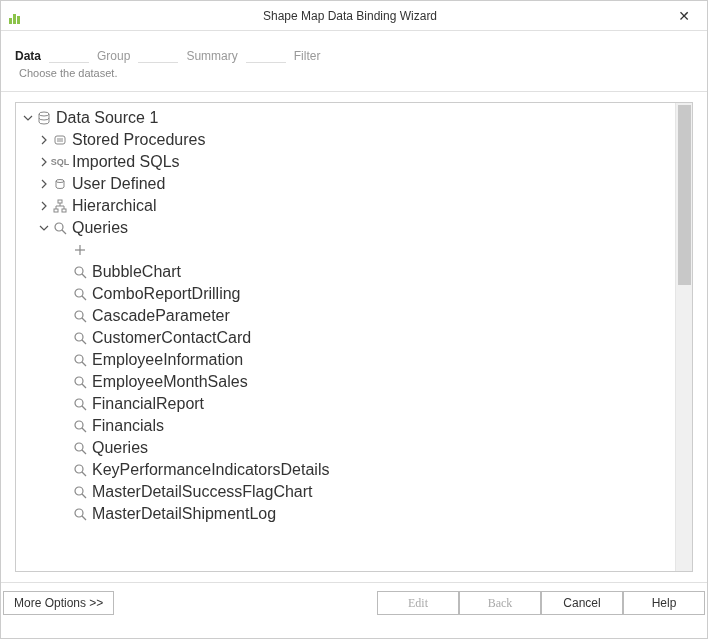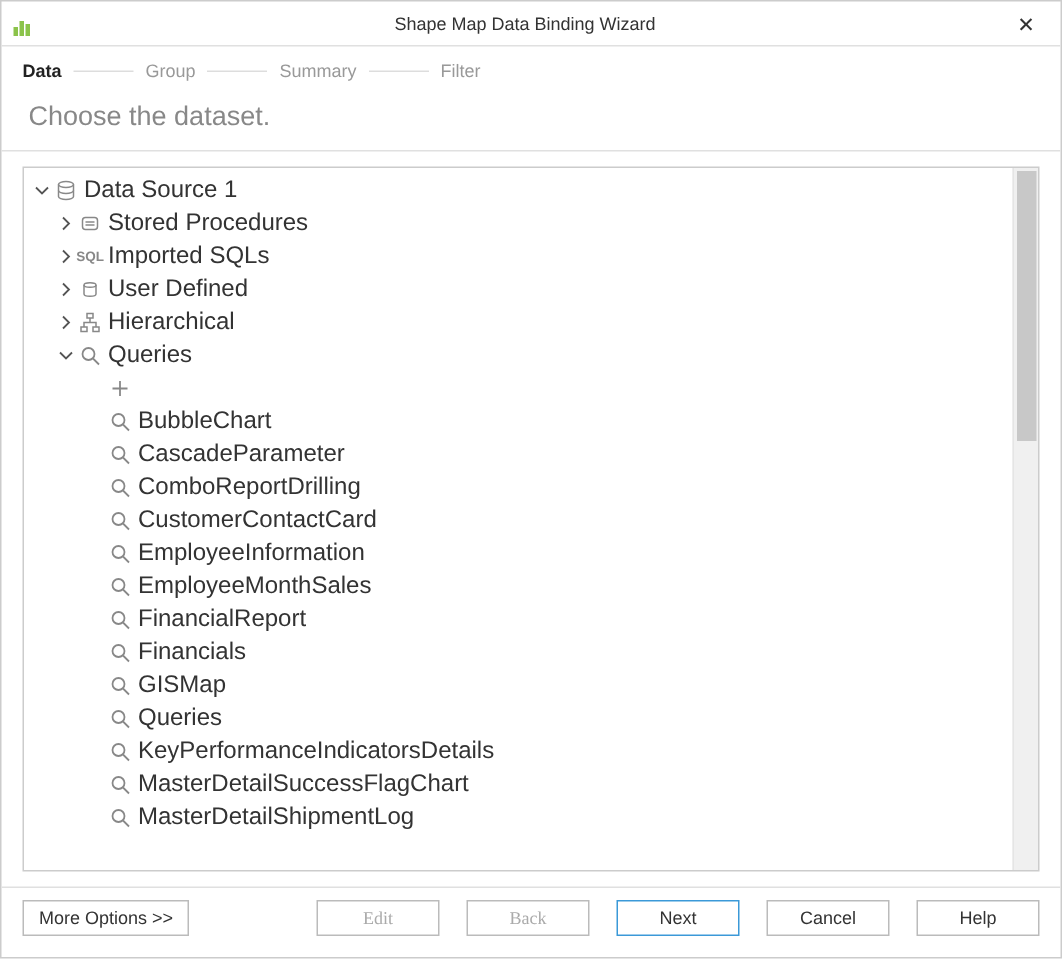--- a/index.html
+++ b/index.html
@@ -22,31 +22,31 @@
 .titlebar .app-icon { width: 16px; height: 16px; margin-right: 6px; display:flex; align-items:flex-end; gap:1px;}
 .titlebar .app-icon span{width:3px;background:#8bc34a;display:block}
 .titlebar .app-icon span:nth-child(1){height:6px}
 .titlebar .app-icon span:nth-child(2){height:10px}
 .titlebar .app-icon span:nth-child(3){height:8px}
 .titlebar .title { font-size: 12px; color:#333; flex:1;text-align:center; }
 .titlebar .close { width:30px; text-align:center; font-size:14px; color:#333; cursor:pointer;}
 .steps {
   height: 32px;
   display:flex;
-  align-items:center;
+  align-items:flex-end;
   padding: 0 14px;
   gap: 8px;
 }
 .step { font-size:12px; color:#999; }
 .step.active { color:#222; font-weight:600; }
 .step-line { flex:0 0 40px; height:1px; background:#ddd; }
 .subtitle {
   padding: 4px 18px 12px 18px;
   color:#888;
-  font-size:18px;
+  font-size:11px;
   border-bottom:1px solid #e0e0e0;
 }
 .tree-container {
   position:relative;
   margin: 10px 14px;
   height: 470px;
   border:1px solid #ccc;
   overflow:hidden;
   background:#fff;
 }
@@ -79,22 +79,22 @@
   width:16px; height:16px; display:flex; align-items:center; justify-content:center;
   margin-right:4px; color:#888;text-align:center;
 }
 .tree-row .label{ color:#333; font-size:16px;}
 .indent-0{padding-left:6px}
 .indent-1{padding-left:22px}
 .indent-2{padding-left:42px}
 .footer{
   display:flex;
   align-items:center;
-  padding: 8px 14px;
-  gap:18px;
+  padding: 8px 2px;
+  gap:0;
   border-top:1px solid #e0e0e0;
 }
 .footer .spacer{flex:1}
 .btn{
   min-width:82px;
   height:24px;
   border:1px solid #bbb;
   background:#fff;
   font-size:12px;
   color:#333;
@@ -245,44 +245,44 @@
       <div class="tree-row indent-2">
     <span class="expander">
           <span style="width:12px;display:inline-block"></span>
         </span>
     <span class="icon">
           <svg width="14" height="14" viewBox="0 0 14 14">
             <circle cx="6" cy="6" r="4" fill="none" stroke="#888" stroke-width="1.2"></circle>
             <line x1="9" y1="9" x2="13" y2="13" stroke="#888" stroke-width="1.2"></line>
           </svg>
         </span>
+    <span class="label">ComboReportDrilling</span>
+  </div>
+      <div class="tree-row indent-2">
+    <span class="expander">
+          <span style="width:12px;display:inline-block"></span>
+        </span>
+    <span class="icon">
+          <svg width="14" height="14" viewBox="0 0 14 14">
+            <circle cx="6" cy="6" r="4" fill="none" stroke="#888" stroke-width="1.2"></circle>
+            <line x1="9" y1="9" x2="13" y2="13" stroke="#888" stroke-width="1.2"></line>
+          </svg>
+        </span>
     <span class="label">CascadeParameter</span>
   </div>
       <div class="tree-row indent-2">
     <span class="expander">
           <span style="width:12px;display:inline-block"></span>
         </span>
     <span class="icon">
           <svg width="14" height="14" viewBox="0 0 14 14">
             <circle cx="6" cy="6" r="4" fill="none" stroke="#888" stroke-width="1.2"></circle>
             <line x1="9" y1="9" x2="13" y2="13" stroke="#888" stroke-width="1.2"></line>
           </svg>
         </span>
-    <span class="label">ComboReportDrilling</span>
-  </div>
-      <div class="tree-row indent-2">
-    <span class="expander">
-          <span style="width:12px;display:inline-block"></span>
-        </span>
-    <span class="icon">
-          <svg width="14" height="14" viewBox="0 0 14 14">
-            <circle cx="6" cy="6" r="4" fill="none" stroke="#888" stroke-width="1.2"></circle>
-            <line x1="9" y1="9" x2="13" y2="13" stroke="#888" stroke-width="1.2"></line>
-          </svg>
-        </span>
     <span class="label">CustomerContactCard</span>
   </div>
       <div class="tree-row indent-2">
     <span class="expander">
           <span style="width:12px;display:inline-block"></span>
         </span>
     <span class="icon">
           <svg width="14" height="14" viewBox="0 0 14 14">
             <circle cx="6" cy="6" r="4" fill="none" stroke="#888" stroke-width="1.2"></circle>
             <line x1="9" y1="9" x2="13" y2="13" stroke="#888" stroke-width="1.2"></line>
@@ -318,32 +318,20 @@
     <span class="expander">
           <span style="width:12px;display:inline-block"></span>
         </span>
     <span class="icon">
           <svg width="14" height="14" viewBox="0 0 14 14">
             <circle cx="6" cy="6" r="4" fill="none" stroke="#888" stroke-width="1.2"></circle>
             <line x1="9" y1="9" x2="13" y2="13" stroke="#888" stroke-width="1.2"></line>
           </svg>
         </span>
     <span class="label">Financials</span>
-  </div>
-      <div class="tree-row indent-2">
-    <span class="expander">
-          <span style="width:12px;display:inline-block"></span>
-        </span>
-    <span class="icon">
-          <svg width="14" height="14" viewBox="0 0 14 14">
-            <circle cx="6" cy="6" r="4" fill="none" stroke="#888" stroke-width="1.2"></circle>
-            <line x1="9" y1="9" x2="13" y2="13" stroke="#888" stroke-width="1.2"></line>
-          </svg>
-        </span>
-    <span class="label">GISMap</span>
   </div>
       <div class="tree-row indent-2">
     <span class="expander">
           <span style="width:12px;display:inline-block"></span>
         </span>
     <span class="icon">
           <svg width="14" height="14" viewBox="0 0 14 14">
             <circle cx="6" cy="6" r="4" fill="none" stroke="#888" stroke-width="1.2"></circle>
             <line x1="9" y1="9" x2="13" y2="13" stroke="#888" stroke-width="1.2"></line>
           </svg>
@@ -390,16 +378,15 @@
   <div class="scrollbar-track">
     <div class="scrollbar-thumb"></div>
   </div>
 </div>
 
 <div class="footer">
   <button class="btn more">More Options &gt;&gt;</button>
   <div class="spacer"></div>
   <button class="btn disabled">Edit</button>
   <button class="btn disabled">Back</button>
-  <button class="btn primary">Next</button>
   <button class="btn">Cancel</button>
   <button class="btn">Help</button>
 </div>
 
 </body></html>

